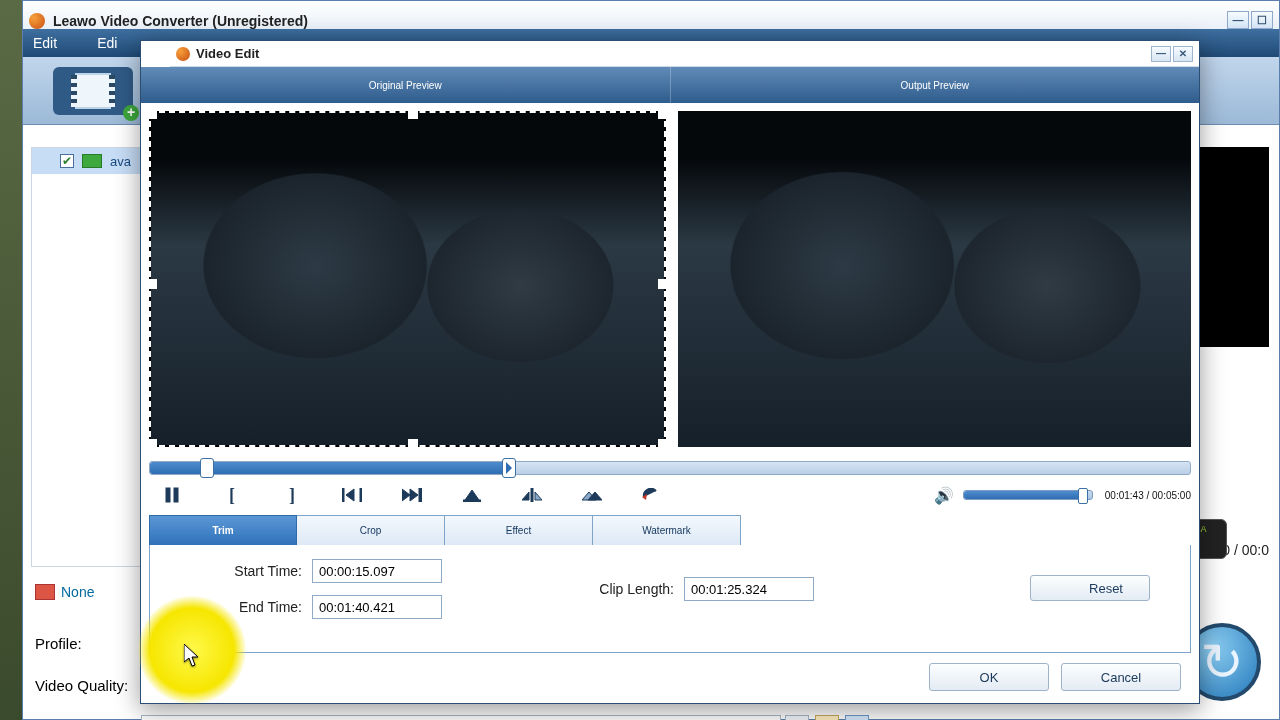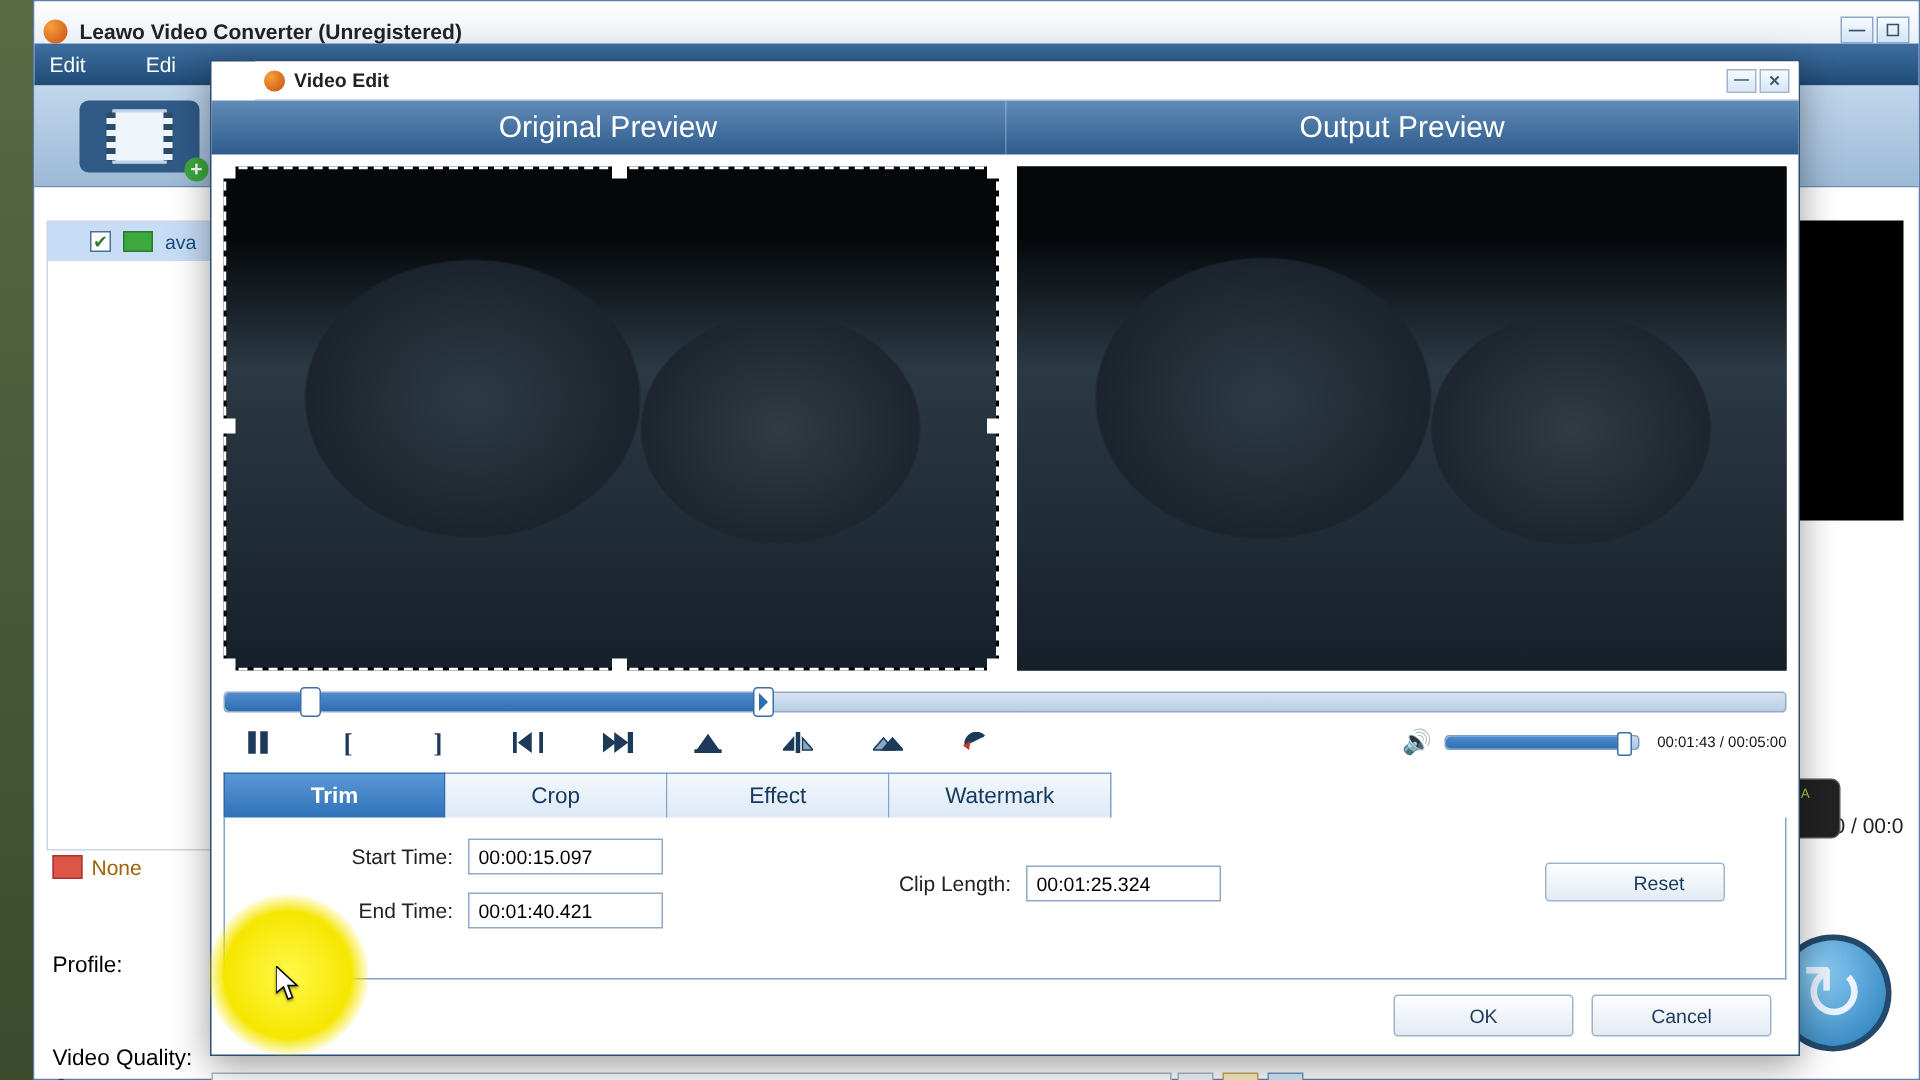--- a/index.html
+++ b/index.html
@@ -26,42 +26,42 @@
 
   .body-area { position:absolute; top:124px; left:0; right:0; bottom:0; background:#fff; }
   .filelist { position:absolute; left:8px; top:22px; width:430px; height:420px; border:1px solid #ccd6e2; background:#fff; }
   .filelist .item { display:flex; align-items:center; height:26px; background:#c7ddf6; padding-left:28px; font-size:13px; color:#174b82; }
   .filelist .item .chk { width:14px; height:14px; margin-right:8px; background:#fff; border:1px solid #4a6f9a; display:flex; align-items:center; justify-content:center; color:#2c7f2c; font-size:12px; }
   .filelist .item .thm { width:20px; height:14px; margin-right:8px; background:#3da83d; border:1px solid #2a7a2a; }
 
   .right-preview { position:absolute; right:10px; top:22px; width:270px; height:200px; background:#000; }
   .right-counter { position:absolute; right:10px; top:417px; color:#222; font-size:14px; }
 
-  .profile-row { position:absolute; left:12px; top:440px; font-size:14px; color:#a16207; display:flex; align-items:center; height:26px; }
+  .profile-row { position:absolute; left:12px; top:454px; font-size:14px; color:#0369a1; display:flex; align-items:center; height:26px; }
   .profile-row .badge { width:20px; height:16px; margin-right:6px; background:#d54; border:1px solid #a33; }
   .label-prof { position:absolute; left:12px; top:510px; font-size:15px; }
-  .label-vq { position:absolute; left:12px; top:572px; font-size:15px; }
+  .label-vq { position:absolute; left:12px; top:552px; font-size:15px; }
   .label-out { position:absolute; left:12px; top:592px; font-size:15px; }
   .out-path { position:absolute; left:118px; top:590px; width:640px; height:24px; border:1px solid #a9b8c9; background:#fff; font-size:13px; padding:3px 6px; color:#333; }
   .out-dd { position:absolute; left:762px; top:590px; width:24px; height:24px; border:1px solid #a9b8c9; background:linear-gradient(180deg,#f5f9fd,#d5e3f2); display:flex; align-items:center; justify-content:center; }
   .out-ic { position:absolute; top:590px; width:24px; height:24px; border:1px solid #c9a95e; background:linear-gradient(180deg,#fff1c9,#f1cc6b); }
   .out-ic.a{left:792px;} .out-ic.b{left:822px; background:linear-gradient(180deg,#d9ecff,#a9c9ec); border-color:#6f9bc9;}
 
   .big-convert { position:absolute; right:18px; bottom:18px; width:78px; height:78px; border-radius:50%; background:radial-gradient(circle at 35% 30%,#8fd0f4,#2277b9); border:4px solid #234a6c; }
   .big-convert .arrow { position:absolute; inset:0; display:flex; align-items:center; justify-content:center; color:#eaf4ff; font-size:52px; }
   .cuda { position:absolute; right:30px; top:-108px; width:60px; height:40px; background:#222; border-radius:6px; color:#9fd33a; font-size:9px; padding:4px; border:1px solid #555; text-align:center; }
 
   
   .modal { position:absolute; left:140px; top:40px; width:1060px; height:664px; background:#fff; border:1px solid #2a4d75; box-shadow:0 6px 24px rgba(0,0,0,0.4); }
   .mtitle { height:26px; background:#fff; display:flex; align-items:center; padding:0 6px; font-size:13px; font-weight:700; color:#222; border-bottom:1px solid #cfd9e5;margin-left:29px; }
   .mtitle .appicon { width:14px; height:14px; margin-right:6px; border-radius:50%; background: radial-gradient(circle at 30% 30%,#f7a13a,#c94e12); }
   .mtitle .spacer{flex:1;}
   .mtitle .mbtn { width:20px; height:16px; margin-left:2px; border:1px solid #9fb4cd; background:linear-gradient(180deg,#f6fbff,#d8e5f4); font-size:10px; display:flex; align-items:center; justify-content:center; color:#3a5a7c;}
 
-  .phdr { height:36px; background:linear-gradient(180deg,#618bb8,#2e5c8c); display:flex; color:#fff; font-size:20px; }
+  .phdr { height:36px; background:linear-gradient(180deg,#618bb8,#2e5c8c); display:flex; color:#fff; font-size:10px; }
   .phdr div { flex:1; display:flex; align-items:center; justify-content:center; }
   .phdr div + div { border-left:1px solid rgba(255,255,255,0.25); }
 
   .previews { display:flex; padding:8px; gap:12px; }
   .prev { flex:1; height:336px; background:#000; position:relative; }
   .prev.orig { border:2px dashed #fff; }
   .face { position:absolute; inset:0; background:
      radial-gradient(ellipse 36% 46% at 32% 46%, #2d3a45 0%, #1b242c 60%, transparent 61%),
      radial-gradient(ellipse 30% 38% at 72% 52%, #303b44 0%, #1d262e 60%, transparent 61%),
      linear-gradient(180deg,#05080b 0%, #05080b 14%, #2b3944 40%, #16202a 100%);
@@ -82,21 +82,21 @@
   .ctrlbtn { width:46px; height:26px; margin-right:14px; display:flex; align-items:center; justify-content:center; color:#1d3a5a; font-size:18px; }
   .ctrlbtn svg { stroke:#1d3a5a; fill:#1d3a5a; }
   .ctrlrow .spacer{flex:1;}
   .volico { color:#2f75bf; font-size:16px; margin-right:8px;}
   .volbar { width:130px; height:10px; background:linear-gradient(180deg,#c9dcf1,#a9c4e3); border:1px solid #7d9cbf; border-radius:3px; position:relative; margin-right:12px;}
   .volbar .vfill{position:absolute; left:0; top:0; bottom:0; width:92%; background:linear-gradient(180deg,#4f8cce,#2f6eb3); border-radius:3px;}
   .volbar .vthm{position:absolute; right:4px; top:-3px; width:10px; height:16px; background:#fff; border:1px solid #3b6fa6; border-radius:2px;}
   .timecode { font-size:10px; color:#111; font-weight:500; }
 
   .tabs { display:flex; margin:2px 8px 0 8px; }
-  .tab { width:148px; height:30px; display:flex; align-items:center; justify-content:center; font-size:15px; border:1px solid #7fa3c9; border-bottom:none; background:linear-gradient(180deg,#f3f8fd,#dde9f6); color:#173a60; }
+  .tab { width:148px; height:30px; display:flex; align-items:center; justify-content:center; font-size:10px; border:1px solid #7fa3c9; border-bottom:none; background:linear-gradient(180deg,#f3f8fd,#dde9f6); color:#173a60; }
   .tab + .tab { border-left:none; }
   .tab.active { background:linear-gradient(180deg,#5b97d6,#2f72b9); color:#fff; font-weight:600; border-color:#2f6aa8;}
   .tabpane { margin:0 8px; border:1px solid #7fa3c9; border-top:none; height:108px; position:relative; padding:18px 24px; font-size:14px; color:#222;}
   .field { position:absolute; display:flex; align-items:center; }
   .field label { width:96px; text-align:right; margin-right:10px; }
   .field input { width:130px; height:24px; border:1px solid #8faac8; padding:2px 6px; font-size:13px; }
   .f-start{left:56px; top:14px;} .f-end{left:56px; top:50px;}
   .f-clip{left:424px; top:32px;} .f-clip label{width:100px;}
   .btn { height:26px; border:1px solid #9eb3cb; background:linear-gradient(180deg,#fdfefe,#e3ebf4); border-radius:3px; font-size:13px; color:#1b3a5c; display:flex; align-items:center; justify-content:center;}
   .btn-reset{ position:absolute; right:40px; top:30px; width:120px;padding-left:32px;}

